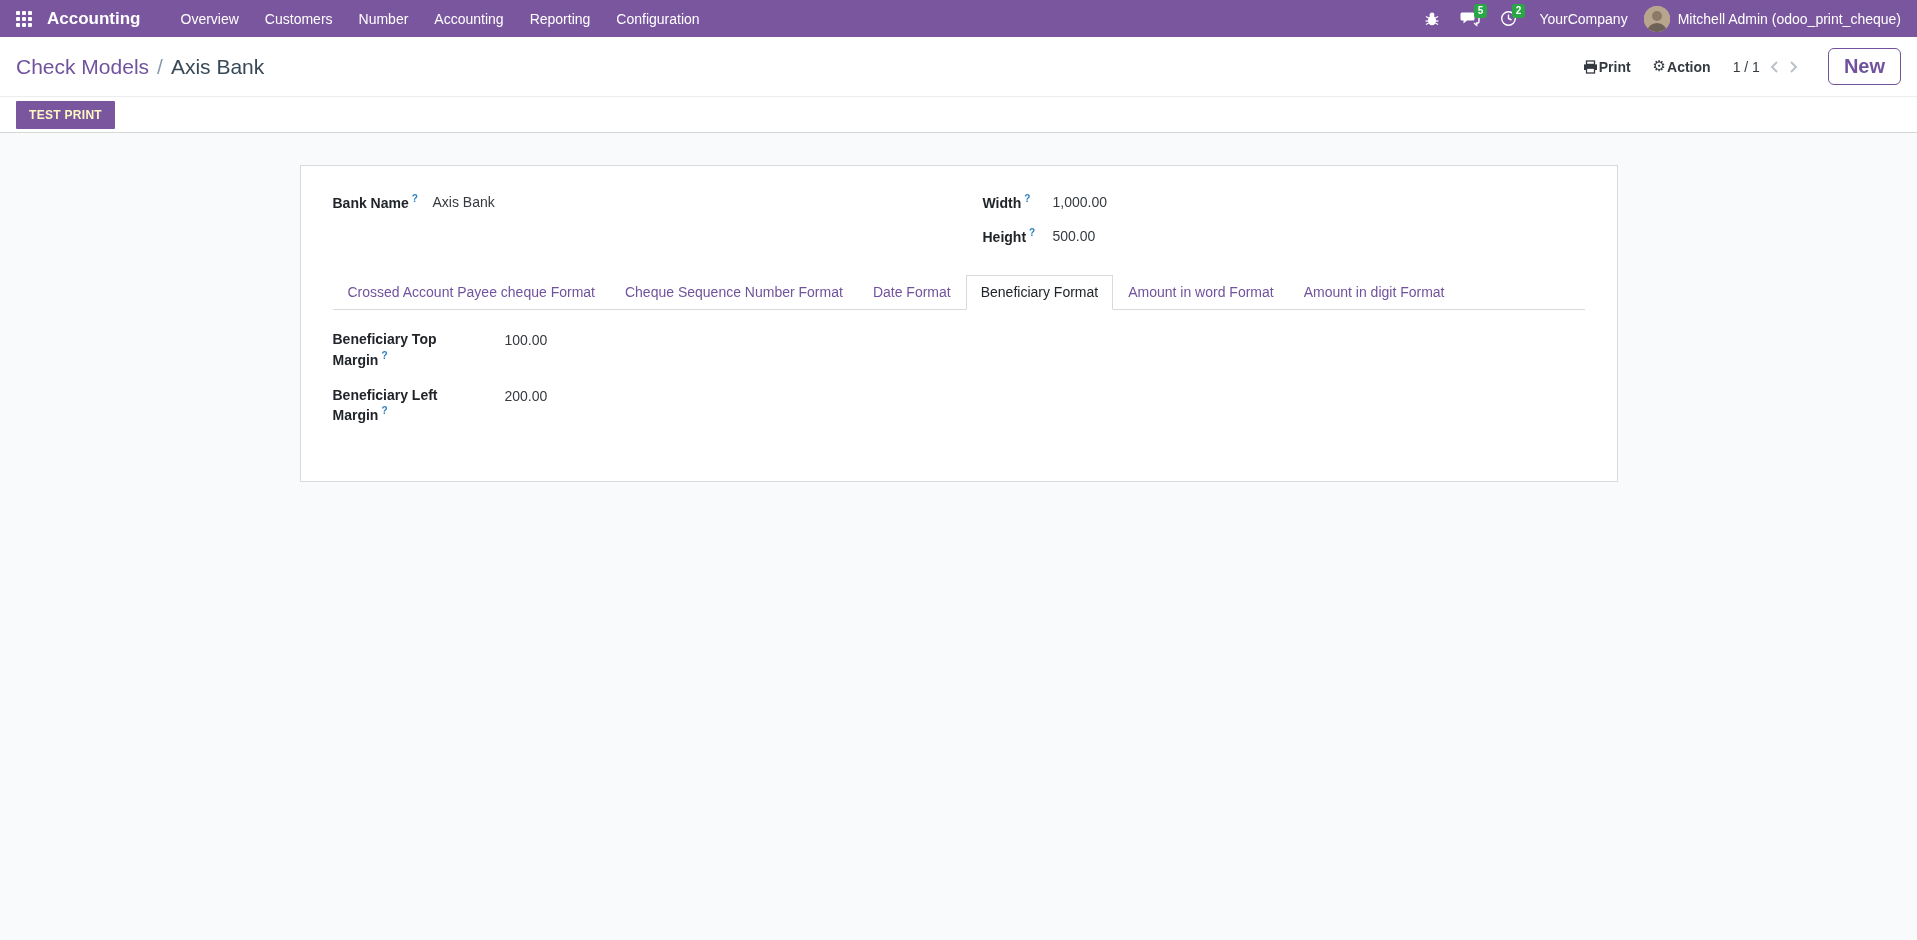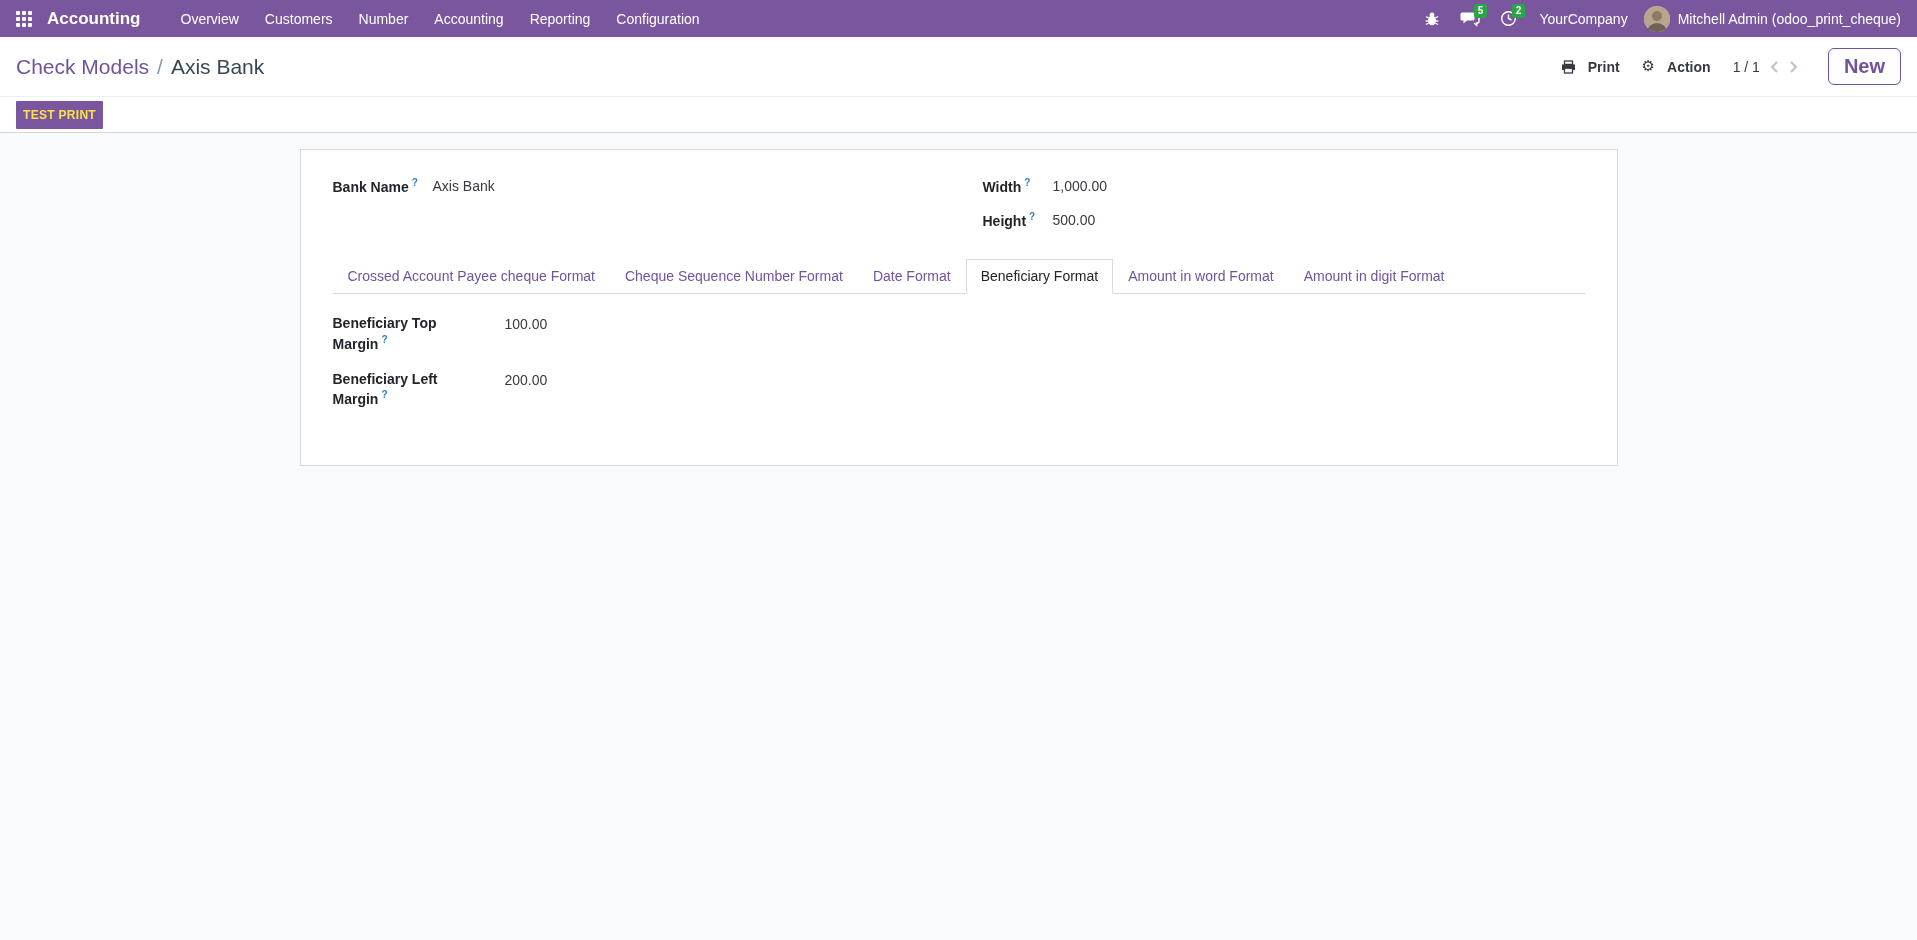--- a/index.html
+++ b/index.html
@@ -30,40 +30,40 @@
   .user-name { font-size:14px; white-space:nowrap; }
 
   
   .control-panel { height:60px; background:#fff; display:flex; align-items:center;
     padding:0 16px; border-bottom:1px solid #ebedf0; }
   .breadcrumb { font-size:21px; display:flex; align-items:center; gap:8px; }
   .breadcrumb .crumb-link { color:var(--accent-purple,#71539d); cursor:pointer; }
   .breadcrumb .crumb-sep { color:#8a99a6; }
   .breadcrumb .crumb-current { color:var(--crumb-current,#374957); }
   .cp-right { margin-left:auto; display:flex; align-items:center; gap:22px; }
-  .cp-btn { display:flex; align-items:center; gap:12px; font-size:14px; font-weight:600;
+  .cp-btn { display:flex; align-items:center; gap:1px; font-size:14px; font-weight:600;
     color:#343a40; cursor:pointer; }
   .gear-glyph { font-family:"DejaVu Sans",sans-serif; font-size:15px; line-height:1; }
   .pager { display:flex; align-items:center; gap:10px; }
   .pager-value { font-size:14px; color:#343a40; cursor:pointer; }
   .pager-arrow { cursor:pointer; display:flex; align-items:center; }
   .btn-new { background:#fff; border:1px solid var(--accent-purple,#71539d);
     color:var(--accent-purple,#71539d); font-size:20px; font-weight:600;
     padding:6px 15px; border-radius:6px; cursor:pointer; margin-left:8px; }
 
   
   .status-bar { height:36px; background:#fff; border-bottom:1px solid #d5d7da;
     display:flex; align-items:center; padding:0 16px; }
-  .btn-test-print { background:var(--header-bg,#7a569e); color:#fde047; border:none;
-    font-size:12px; font-weight:700; letter-spacing:.3px; padding:7px 7px;
+  .btn-test-print { background:var(--header-bg,#7a569e); color:#fef9c3; border:none;
+    font-size:12px; font-weight:700; letter-spacing:.3px; padding:7px 13px;
     border-radius:1px; cursor:pointer; }
 
   
   .content { padding-top:16px; }
-  .sheet { width:1318px; margin:0 auto; background:#fff; border:1px solid var(--border,#d8dadd);
+  .sheet { width:1318px; margin:16px auto; background:#fff; border:1px solid var(--border,#d8dadd);
     min-height:272px; padding:26px 32px 40px 32px; }
   .o-group { display:grid; grid-template-columns:1fr 1fr; column-gap:48px; }
   .field-row { display:grid; margin-bottom:13px; align-items:start; }
   .col-left .field-row { grid-template-columns:100px 1fr; }
   .col-right .field-row { grid-template-columns:70px 1fr; }
   .field-label { font-size:14px; font-weight:700; color:#212529; line-height:1.35; }
   .help-sup { color:var(--help-blue,#2b7fbe); font-size:10px; font-weight:700;
     vertical-align:super; margin-left:3px; }
   .field-value { font-size:14px; color:#343a40; line-height:1.35; padding-top:1px; cursor:text; }
 

